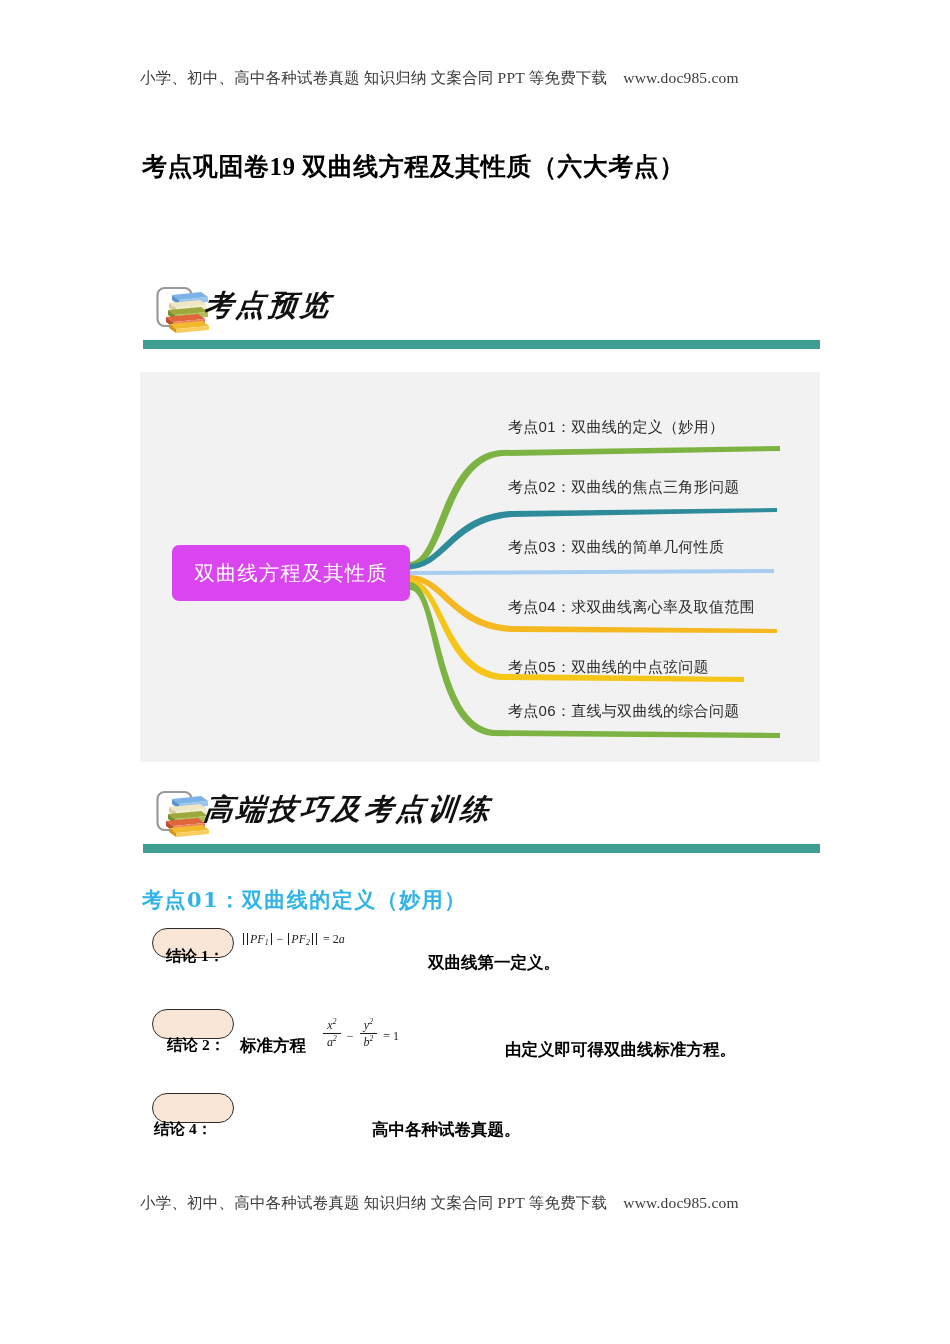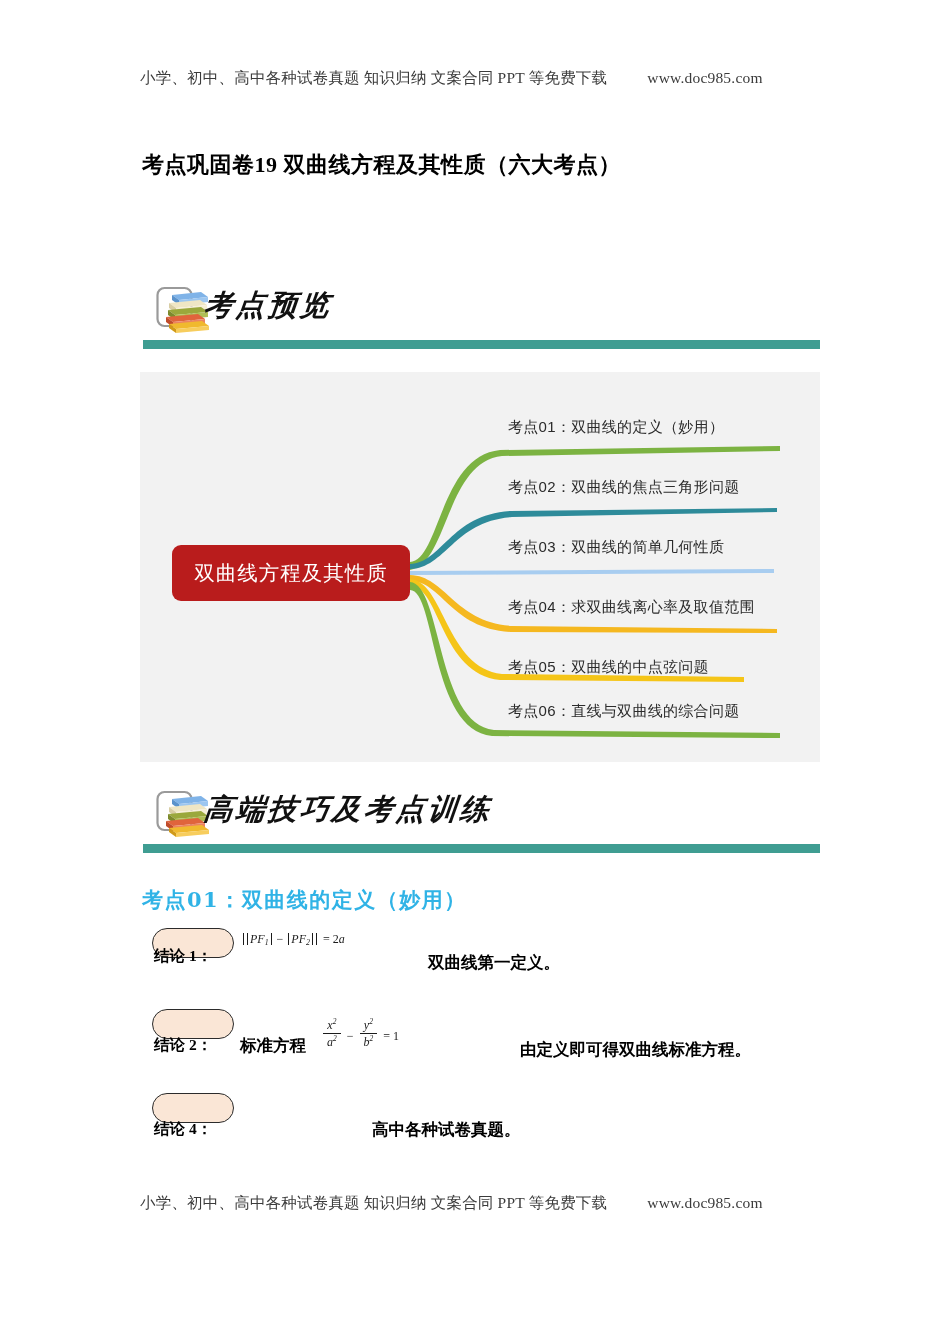--- a/index.html
+++ b/index.html
@@ -29,31 +29,31 @@
     left: 140px;
     width: 680px;
     font-family: "Liberation Serif", serif;
     font-size: 15.5px;
     color: #3b3b3b;
     letter-spacing: 0.2px;
     white-space: nowrap;
   }
   .runhead { top: 68px; }
   .runfoot { top: 1193px; }
-  .runfoot .url, .runhead .url { margin-left: 40px; }
+  .runfoot .url, .runhead .url { margin-left: 16px; }
 
   
   .doc-title {
     position: absolute;
     left: 142px;
     top: 150px;
     width: 700px;
     font-family: "Liberation Serif", serif;
     font-weight: bold;
-    font-size: 22px;
+    font-size: 25px;
     letter-spacing: 0.5px;
     color: #000;
     white-space: nowrap;
   }
 
   
   .banner {
     position: absolute;
     left: 140px;
     width: 680px;
@@ -295,21 +295,21 @@
 
       <path d="M270 199 L 634 197 L 634 201 L 270 203 Z" fill="#a8cdf0"></path>
 
       <path d="M270 203 C 306 204, 314 250, 372 254 L 637 257 L 637 261 L 370 260 C 310 256, 302 209, 270 209 Z" fill="#f5b820"></path>
 
       <path d="M270 207 C 304 209, 306 296, 362 302 L 604 305 L 604 310 L 360 308 C 300 302, 300 213, 270 214 Z" fill="#f5c518"></path>
 
       <path d="M270 210 C 302 212, 296 352, 354 358 L 640 361 L 640 366 L 352 364 C 290 358, 296 218, 270 218 Z" fill="#7cb342"></path>
     </svg>
 
-    <div class="mm-center" style="background: #b91c1c;">
+    <div class="mm-center" style="background: #d946ef; border-radius: 7px;">
       <span>双曲线方程及其性质</span>
     </div>
 
     <div class="mm-leaf" style="left:368px; top:46px;">考点01：双曲线的定义（妙用）</div>
     <div class="mm-leaf" style="left:368px; top:106px;">考点02：双曲线的焦点三角形问题</div>
     <div class="mm-leaf" style="left:368px; top:166px;">考点03：双曲线的简单几何性质</div>
     <div class="mm-leaf" style="left:368px; top:226px;">考点04：求双曲线离心率及取值范围</div>
     <div class="mm-leaf" style="left:368px; top:286px;">考点05：双曲线的中点弦问题</div>
     <div class="mm-leaf" style="left:368px; top:330px;">考点06：直线与双曲线的综合问题</div>
   </div>
@@ -340,31 +340,31 @@
       </span>
       <span class="banner-text">高端技巧及考点训练</span>
       <span class="banner-rule" style="background: rgb(63, 157, 146);"></span>
     </div>
   </div>
 
   <div class="ep-heading" style="color: rgb(48, 179, 230);">考点01：双曲线的定义（妙用）</div>
 
   <div class="concl" style="top:928px; height:58px;">
     <span class="badge" style="top:0px;"></span>
-    <span class="badge-label" style="top:18px;">结论 1：</span>
+    <span class="badge-label" style="top:18px;margin-left:12px;">结论 1：</span>
     <span class="formula" style="left:100px; top:4px;"><span class="dbar"></span><span class="mathvar">PF</span><span class="sub">1</span><span class="vbar"></span> − <span class="vbar"></span><span class="mathvar">PF</span><span class="sub">2</span><span class="dbar"></span> = 2<span class="mathvar">a</span></span>
     <span class="note" style="left:288px; top:24px;">双曲线第一定义。</span>
   </div>
 
   <div class="concl" style="top:1009px; height:66px;">
     <span class="badge" style="top:0px;"></span>
-    <span class="badge-label" style="top:26px;">结论 2：</span>
+    <span class="badge-label" style="top:26px;margin-left:13px;">结论 2：</span>
     <span class="plain" style="left:100px; top:26px;">标准方程</span>
     <span class="formula" style="left:180px; top:9px;"><span class="frac"><span class="num"><span class="mathvar">x</span><span class="sup">2</span></span><span class="den"><span class="mathvar">a</span><span class="sup">2</span></span></span> − <span class="frac"><span class="num"><span class="mathvar">y</span><span class="sup">2</span></span><span class="den"><span class="mathvar">b</span><span class="sup">2</span></span></span> = 1</span>
-    <span class="note" style="left:380px; top:30px;">由定义即可得双曲线标准方程。</span>
+    <span class="note" style="left:365px; top:30px;">由定义即可得双曲线标准方程。</span>
   </div>
 
   <div class="concl" style="top:1093px; height:66px;">
     <span class="badge" style="top:0px;"></span>
     <span class="badge-label" style="top:26px;">结论 4：</span>
     <span class="note" style="left:232px; top:26px;">高中各种试卷真题。</span>
   </div>
 
   <div class="runfoot">
     <span>小学、初中、高中各种试卷真题  知识归纳  文案合同  PPT 等免费下载</span><span class="url">www.doc985.com</span>

